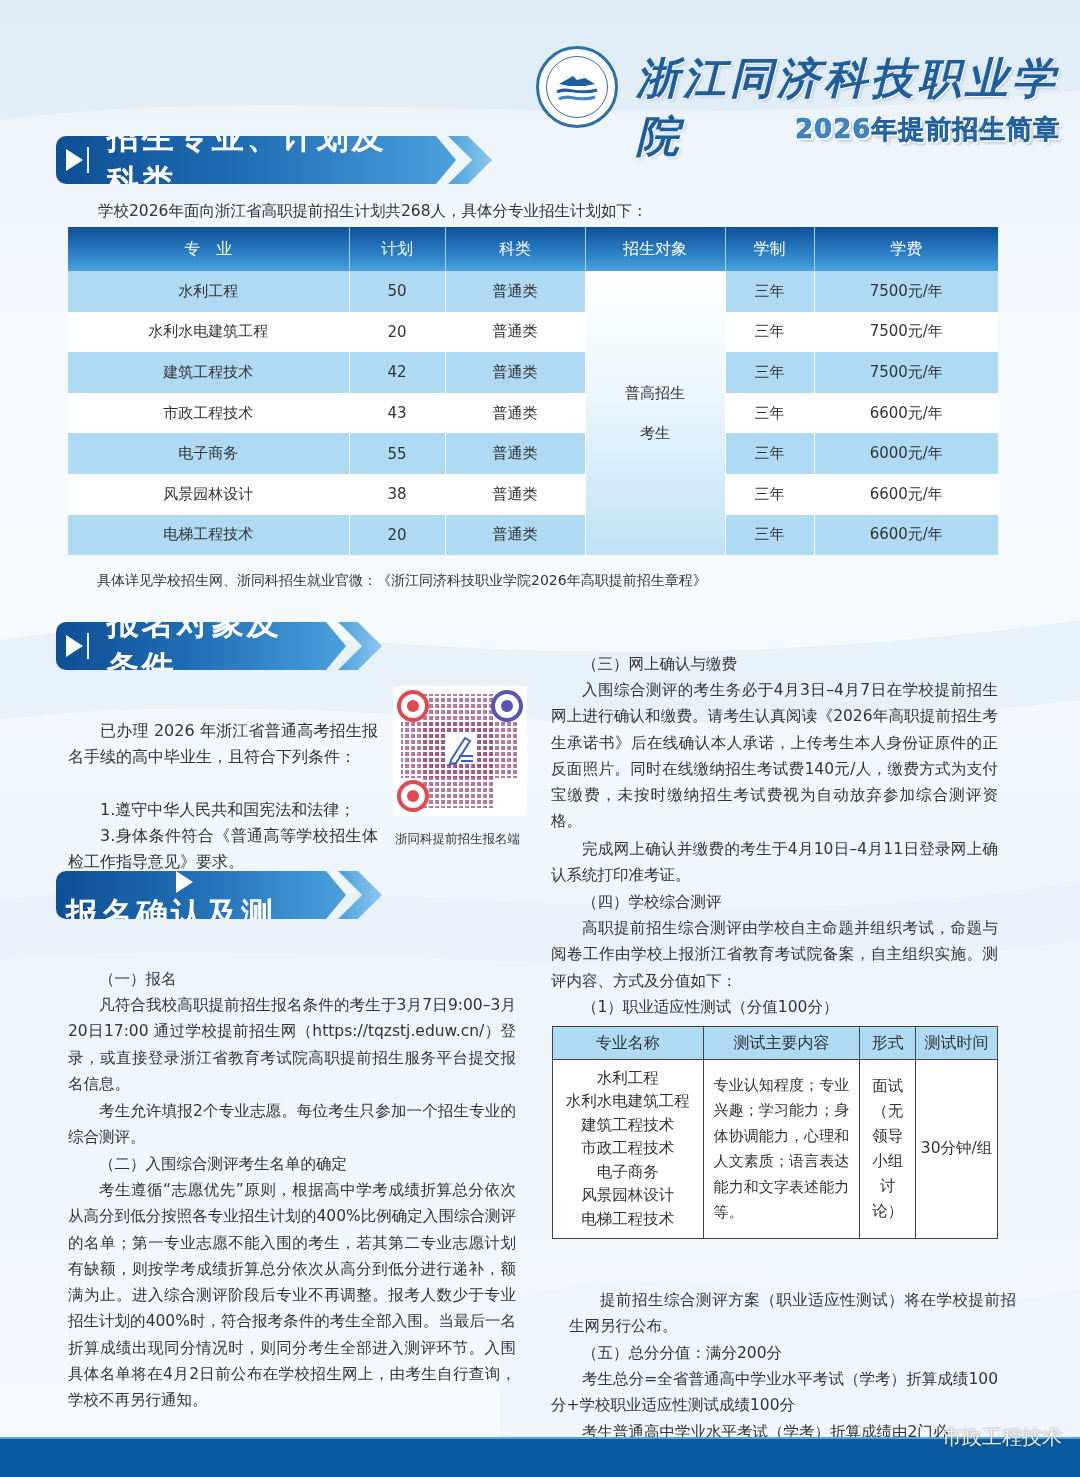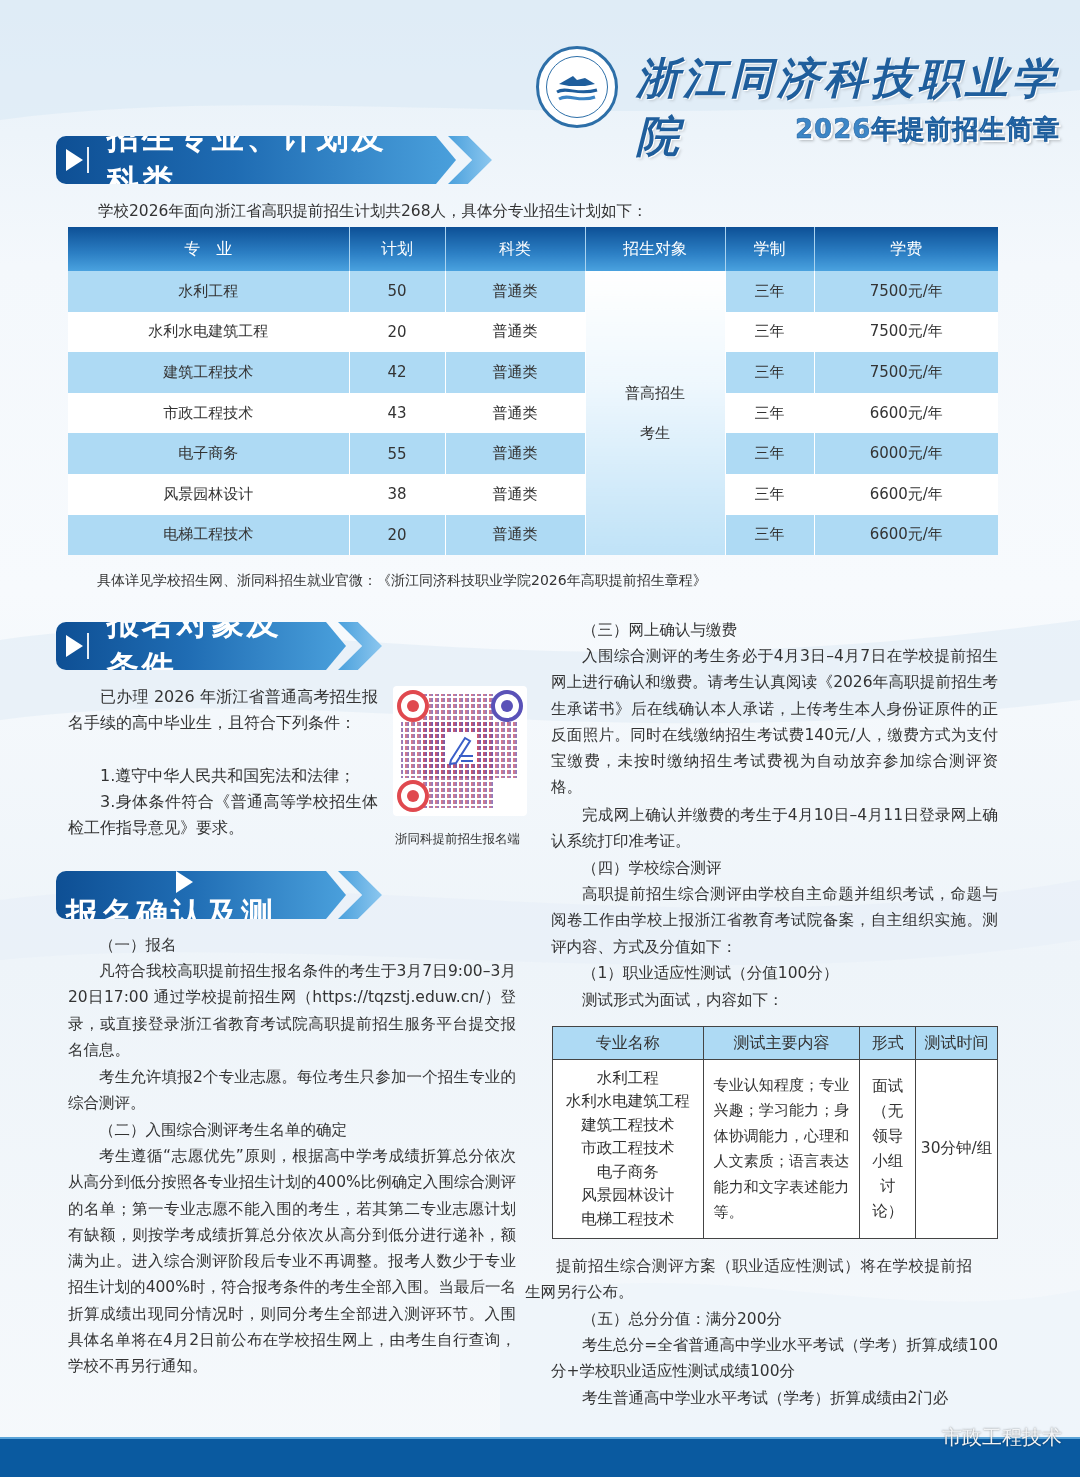--- a/index.html
+++ b/index.html
@@ -60,21 +60,21 @@
   .banner .chev {
     width: 44px; height: 48px; margin-left: -8px;
     background: linear-gradient(90deg, #4aa0dc, #8cc7ef);
     clip-path: polygon(0 0, 45% 0, 100% 50%, 45% 100%, 0 100%, 55% 50%);
   }
   
   .text {
     position: absolute; font-size: 15.5px; line-height: 26.3px; color: #333;
     text-align: justify;
   }
-  .indent { text-indent: 2em; }
+  .indent { text-indent: 2em; margin-top: 34px; }
   .small-note { font-size: 14px; color: #333; }
   
   table.plan {
     position: absolute; left: 68px; top: 227px; width: 930px;
     border-collapse: collapse; font-size: 15px; color: #333;
   }
   table.plan th {
     height: 44px; color: #fff; font-weight: normal; font-size: 16px;
     background: linear-gradient(180deg, #0d5096 0%, #2c7fc4 60%, #4aa2df 100%);
     border-right: 1px solid #a9d3f0;
@@ -302,19 +302,19 @@
         <div>风景园林设计</div>
         <div>电梯工程技术</div>
       </td>
       <td style="text-align:justify; padding:4px 10px; line-height:25.5px; font-size:15px;">专业认知程度；专业兴趣；学习能力；身体协调能力，心理和人文素质；语言表达能力和文字表述能力等。</td>
       <td style="padding:4px 6px; font-size:15.5px; line-height:25px;">面试（无领导小组讨论）</td>
       <td style="font-size:15.5px;">30分钟/组</td>
     </tr>
   </tbody>
 </table>
 
-<div class="text indent" style="left:525px; top:1253px; width:447px;">提前招生综合测评方案（职业适应性测试）将在学校提前招生网另行公布。</div>
+<div class="text indent" style="left:569px; top:1253px; width:447px;">提前招生综合测评方案（职业适应性测试）将在学校提前招生网另行公布。</div>
 <div class="text indent" style="left:551px; top:1306px; width:447px;">（五）总分分值：满分200分</div>
 <div class="text indent" style="left:551px; top:1332px; width:447px;">考生总分=全省普通高中学业水平考试（学考）折算成绩100分+学校职业适应性测试成绩100分</div>
 <div class="text indent" style="left:551px; top:1385px; width:447px;">考生普通高中学业水平考试（学考）折算成绩由2门必</div>
 
 <div class="footer-bar"></div>
 <div class="watermark">市政工程技术</div>
 
 </body></html>

